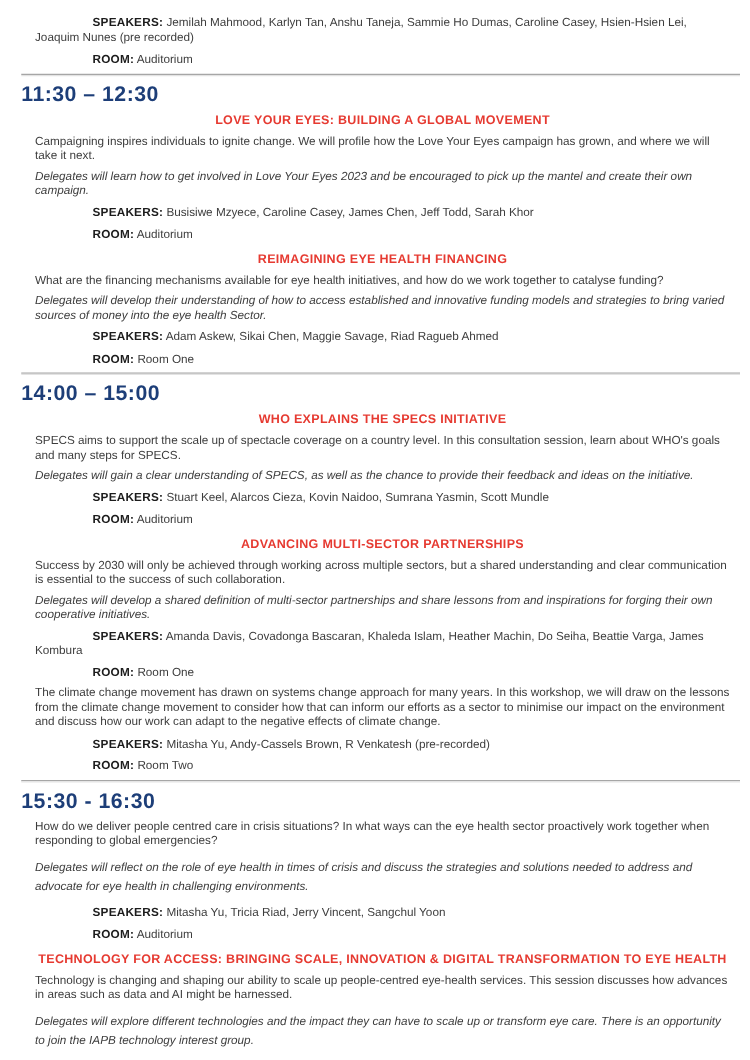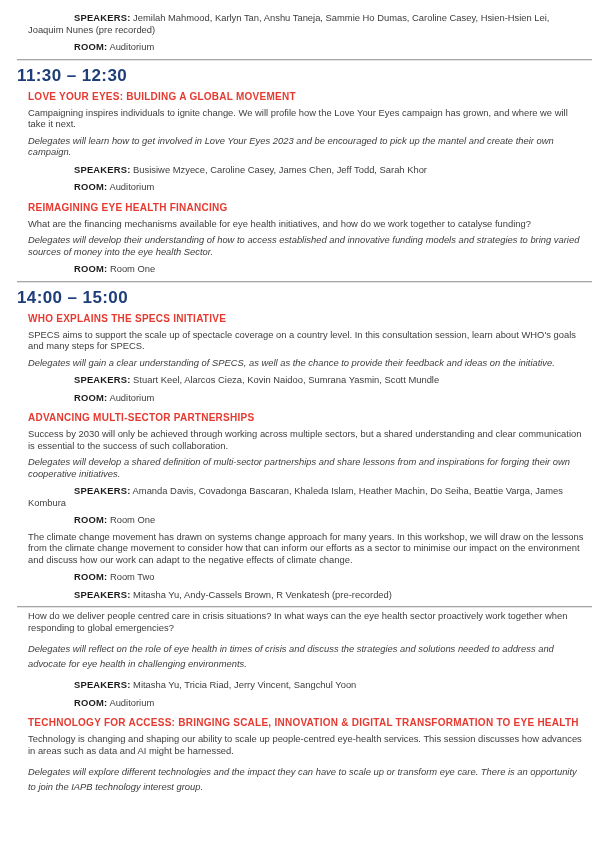--- a/index.html
+++ b/index.html
@@ -21,20 +21,21 @@
   .outcome { font-style: italic; }
   .outcome.loose { line-height: 15px; margin-top: 8px; margin-bottom: 8px; }
   .session-title {
     color: #e63a31;
     font-size: 10px;
     font-weight: bold;
     line-height: 12px;
     letter-spacing: 0.25px;
     margin: 9px 0 4px 0;
     white-space: nowrap;
+    text-align: center;
   }
   .time {
     color: #1d3e78;
     font-size: 17px;
     font-weight: bold;
     line-height: 13px;
     letter-spacing: 0.4px;
     margin: 8px 0 8px 0;
   }
   hr.divider {
@@ -64,20 +65,21 @@
     <p class="desc">Campaigning inspires individuals to ignite change. We will profile how the Love Your Eyes campaign has grown, and where we will take it next.</p>
     <p class="outcome">Delegates will learn how to get involved in Love Your Eyes 2023 and be encouraged to pick up the mantel and create their own campaign.</p>
     <p class="meta"><b>SPEAKERS:</b> <span>Busisiwe Mzyece, Caroline Casey, James Chen, Jeff Todd, Sarah Khor</span></p>
     <p class="meta"><b>ROOM:</b> <span>Auditorium</span></p>
   </div>
 
   <div class="indent session">
     <h3 class="session-title">REIMAGINING EYE HEALTH FINANCING</h3>
     <p class="desc">What are the financing mechanisms available for eye health initiatives, and how do we work together to catalyse funding?</p>
     <p class="outcome">Delegates will develop their understanding of how to access established and innovative funding models and strategies to bring varied sources of money into the eye health Sector.</p>
+    <p class="meta"><b>SPEAKERS:</b> <span>Adam Askew, Sikai Chen, Maggie Savage, Riad Ragueb Ahmed</span></p>
     <p class="meta"><b>ROOM:</b> <span>Room One</span></p>
   </div>
 
   <hr class="divider">
 
   <h2 class="time">14:00 – 15:00</h2>
 
   <div class="indent session">
     <h3 class="session-title">WHO EXPLAINS THE SPECS INITIATIVE</h3>
     <p class="desc">SPECS aims to support the scale up of spectacle coverage on a country level. In this consultation session, learn about WHO's goals and many steps for SPECS.</p>
@@ -89,26 +91,27 @@
   <div class="indent session">
     <h3 class="session-title">ADVANCING MULTI-SECTOR PARTNERSHIPS</h3>
     <p class="desc">Success by 2030 will only be achieved through working across multiple sectors, but a shared understanding and clear communication is essential to the success of such collaboration.</p>
     <p class="outcome">Delegates will develop a shared definition of multi-sector partnerships and share lessons from and inspirations for forging their own cooperative initiatives.</p>
     <p class="meta"><b>SPEAKERS:</b> <span>Amanda Davis, Covadonga Bascaran, Khaleda Islam, Heather Machin, Do Seiha, Beattie Varga, James Kombura</span></p>
     <p class="meta"><b>ROOM:</b> <span>Room One</span></p>
   </div>
 
   <div class="indent session">
     <p class="desc">The climate change movement has drawn on systems change approach for many years. In this workshop, we will draw on the lessons from the climate change movement to consider how that can inform our efforts as a sector to minimise our impact on the environment and discuss how our work can adapt to the negative effects of climate change.</p>
+    <p class="meta"><b>SPEAKERS:</b> <span>Mitasha Yu, Andy-Cassels Brown, R Venkatesh (pre-recorded)</span></p>
     <p class="meta"><b>ROOM:</b> <span>Room Two</span></p>
-    <p class="meta"><b>SPEAKERS:</b> <span>Mitasha Yu, Andy-Cassels Brown, R Venkatesh (pre-recorded)</span></p>
   </div>
 
   <hr class="divider">
 
+  <h2 class="time">15:30 - 16:30</h2>
 
   <div class="indent session">
     <p class="desc">How do we deliver people centred care in crisis situations? In what ways can the eye health sector proactively work together when responding to global emergencies?</p>
     <p class="outcome loose">Delegates will reflect on the role of eye health in times of crisis and discuss the strategies and solutions needed to address and advocate for eye health in challenging environments.</p>
     <p class="meta"><b>SPEAKERS:</b> <span>Mitasha Yu, Tricia Riad, Jerry Vincent, Sangchul Yoon</span></p>
     <p class="meta"><b>ROOM:</b> <span>Auditorium</span></p>
   </div>
 
   <div class="indent session">
     <h3 class="session-title">TECHNOLOGY FOR ACCESS: BRINGING SCALE, INNOVATION &amp; DIGITAL TRANSFORMATION TO EYE HEALTH</h3>

